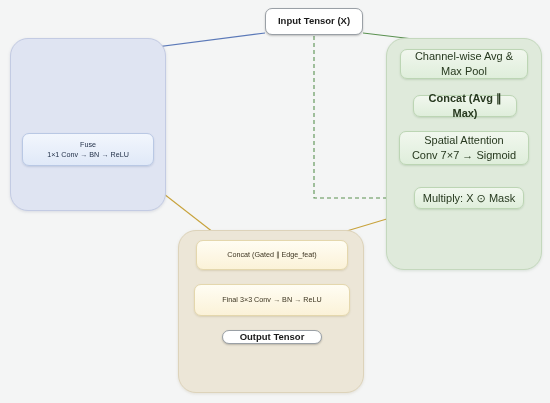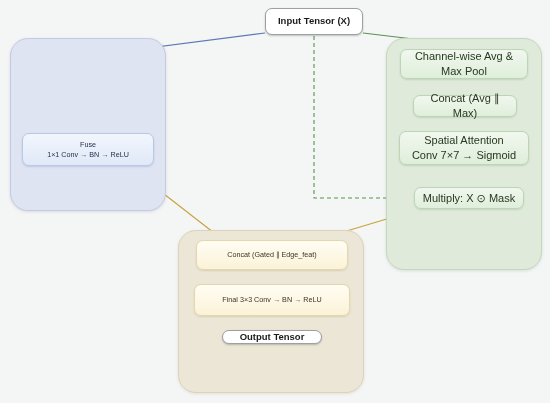--- a/index.html
+++ b/index.html
@@ -84,21 +84,21 @@
     box-shadow: 0 1px 2px rgba(140,120,60,.20);
   }
 
   
   #n-input   { left: 265px; top: 8px;  width: 98px;  height: 27px; }
   #n-sobel   { left: 25px;  top: 49px; width: 126px; height: 31px; }
   #n-concat-edge { left: 25px; top: 95px; width: 126px; height: 22px; }
   #n-fuse    { left: 22px;  top: 133px; width: 132px; height: 33px; }
 
   #n-pool    { left: 400px; top: 49px;  width: 128px; height: 30px; }
-  #n-concat-am { left: 413px; top: 95px; width: 104px; height: 22px; }
+  #n-concat-am { left: 413px; top: 95px; width: 104px; height: 22px; font-weight: bold; }
   #n-spatial { left: 399px; top: 131px; width: 130px; height: 34px; }
   #n-mult    { left: 414px; top: 187px; width: 110px; height: 22px; }
 
   #n-concat-g { left: 196px; top: 240px; width: 152px; height: 30px; }
   #n-final    { left: 194px; top: 284px; width: 156px; height: 32px; }
   #n-output   { left: 222px; top: 330px; width: 100px; height: 14px; }
 
   #edges {
     position: absolute;
     left: 0; top: 0;

